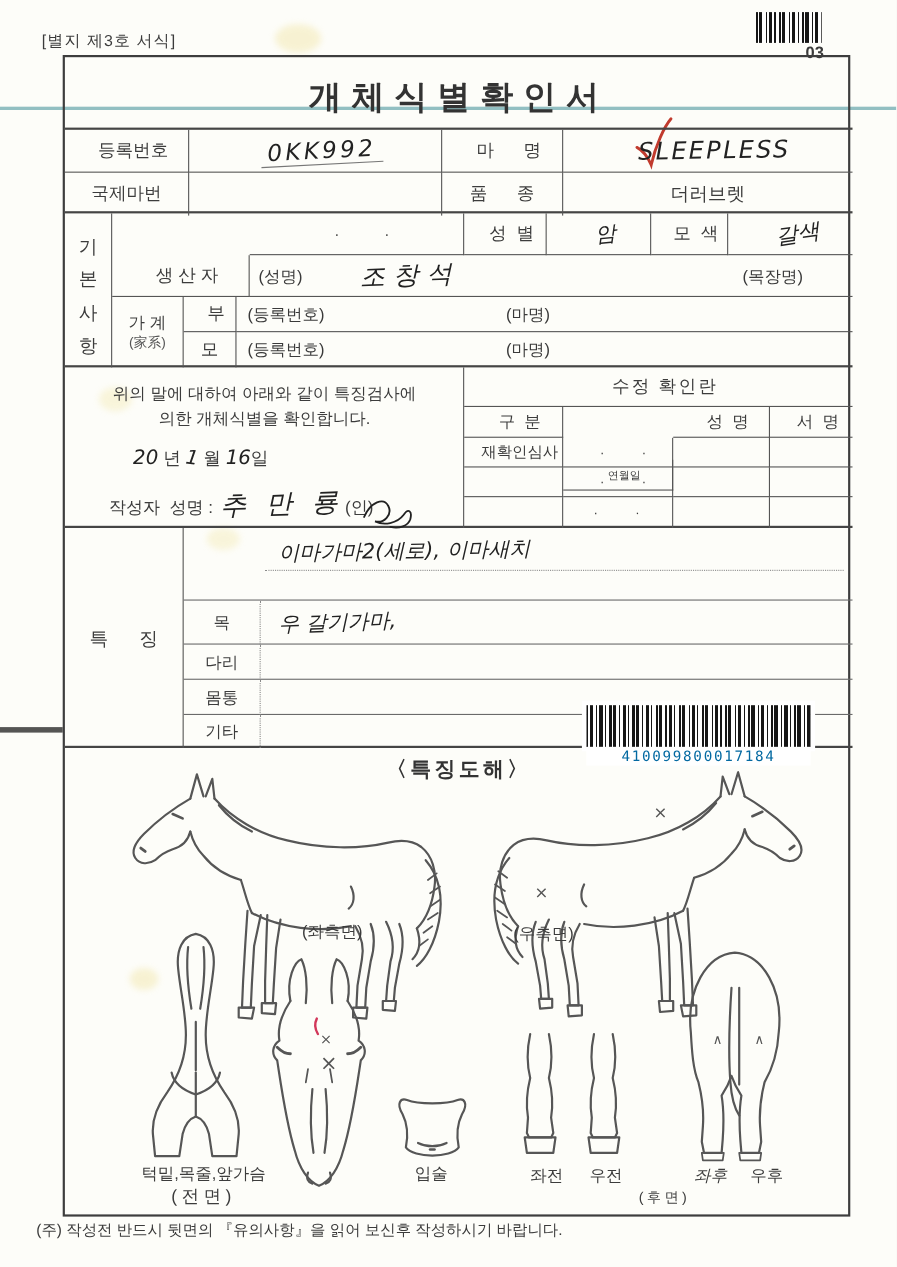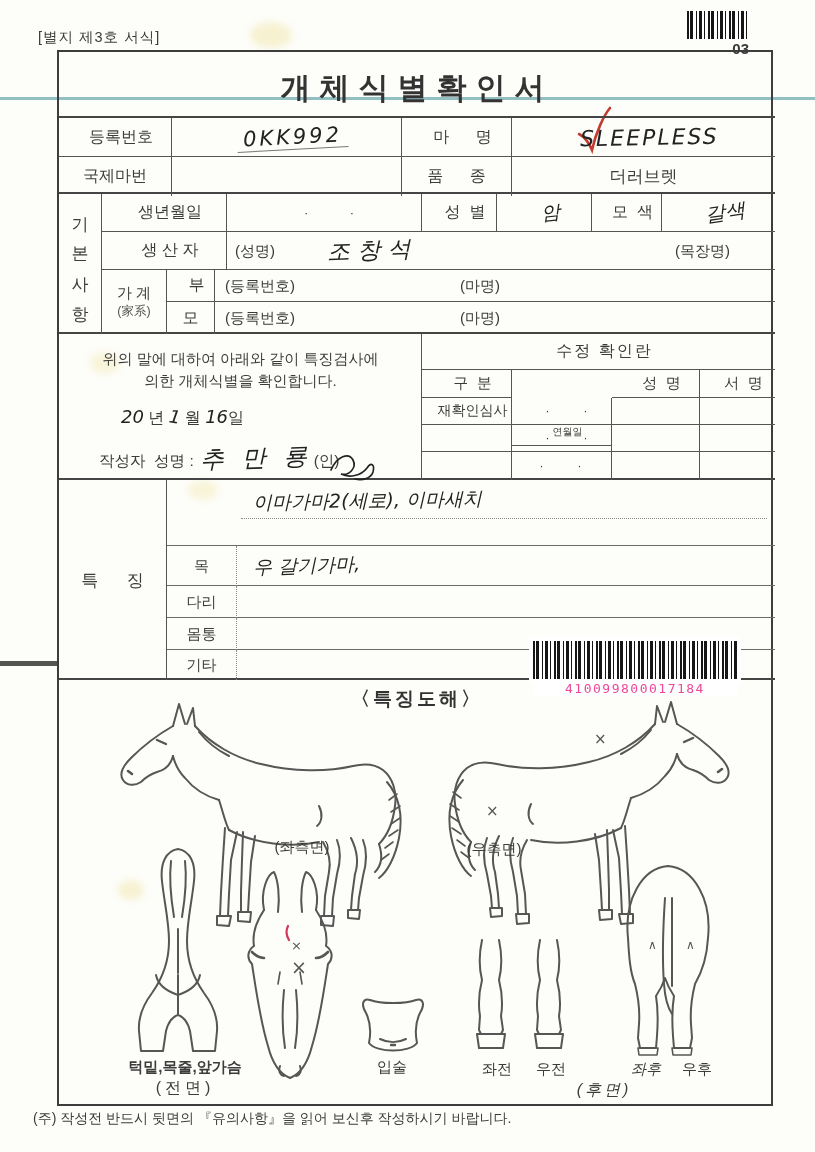--- a/index.html
+++ b/index.html
@@ -67,21 +67,20 @@
       <div class="abs cell br" style="left:113px;top:39px;width:230px;height:39px;"></div>
       <div class="abs cell br pre" style="left:343px;top:39px;width:110px;height:39px;">품      종</div>
       <div class="abs cell" style="left:453px;top:39px;width:263px;height:39px;font-size:17px;">더러브렛</div>
     </div>
 
     <div class="abs" style="left:0;top:142px;width:716px;height:140px;border-bottom:2px solid #454545;box-sizing:border-box;">
       <div class="abs cell br" style="left:0;top:0;width:43px;height:140px;">
         <span style="writing-mode:vertical-rl;text-orientation:upright;letter-spacing:13px;font-size:17px;">기본사항</span>
       </div>
 
-      <div class="abs cell br bb" style="left:43px;top:0;width:125px;height:38px;">생년월일</div>
       <div class="abs cell br bb dots" style="left:168px;top:0;width:195px;height:38px;font-size:13px;">·       ·</div>
       <div class="abs cell br bb pre" style="left:363px;top:0;width:75px;height:38px;">성  별</div>
       <div class="abs cell br bb" style="left:438px;top:0;width:95px;height:38px;">
         <span class="hand" style="font-size:19px;transform:rotate(-6deg);">암</span>
       </div>
       <div class="abs cell br bb pre" style="left:533px;top:0;width:70px;height:38px;">모  색</div>
       <div class="abs cell bb" style="left:603px;top:0;width:113px;height:38px;">
         <span class="hand" style="font-size:20px;transform:rotate(-8deg);">갈색</span>
       </div>
 
@@ -181,21 +180,21 @@
           <div class="abs cell" style="left:0;top:0;width:70px;height:30px;border-right:1px dotted #888;font-size:15px;">기타</div>
           <span class="abs hand" style="left:86px;top:5px;"></span>
         </div>
       </div>
     </div>
 
     <div class="abs" style="left:0;top:634px;width:716px;text-align:center;font-size:19px;font-weight:bold;letter-spacing:3px;color:#333;">〈특징도해〉</div>
   </div>
 
   <div class="abs bc" style="left:533px;top:641px;width:204px;height:38px;background-color:#fff;outline:4px solid #fff;"></div>
-  <div class="abs" style="left:533px;top:681px;width:204px;text-align:center;font-family:'DejaVu Sans Mono',monospace;font-size:13px;letter-spacing:1.5px;color:#ec4899;background:#fff;">410099800017184</div>
+  <div class="abs" style="left:533px;top:681px;width:204px;text-align:center;font-family:'DejaVu Sans Mono',monospace;font-size:13px;letter-spacing:1.5px;color:#0369a1;background:#fff;">410099800017184</div>
 
   <svg width="0" height="0" style="position:absolute;">
     <defs>
       <g id="horseSide" class="lineart">
         <path d="M78,26 L84,4 L90,24"></path>
         <path d="M92,24 L98,8 L100,26"></path>
         <path d="M78,26 C64,34 48,46 36,58 C28,66 24,74 28,80 C32,86 40,86 46,82 C50,78 56,74 62,72 C70,70 76,64 78,56"></path>
         <path d="M78,56 C80,64 84,72 90,78 C98,88 110,96 124,100"></path>
         <path d="M100,26 C116,44 140,58 166,64 C198,72 232,72 258,66 C270,63 280,64 288,70 C298,78 302,92 300,106 C298,122 292,136 284,144"></path>
         <path d="M104,32 C112,42 122,50 134,56"></path>
@@ -293,24 +292,24 @@
       <path d="M16,100 C12,62 30,30 56,28 C82,30 100,62 96,100 C95,118 90,134 83,146 C80,158 78,172 79,186 L80,200 L78,210 L62,210 L61,198 C60,184 60,170 62,158 C58,152 55,146 53,140 C51,146 48,152 44,158 C46,170 46,184 45,198 L44,210 L28,210 L26,200 L27,186 C28,172 26,158 23,146 C18,134 17,118 16,100 Z"></path>
       <path d="M53,60 C51,90 50,120 52,146 C53,160 56,170 60,176"></path>
       <path d="M60,60 C60,92 60,122 60,148"></path>
       <path d="M26,210 L46,210 L45,217 L27,217 Z" stroke-width="1.6"></path>
       <path d="M60,210 L80,210 L79,217 L61,217 Z" stroke-width="1.6"></path>
     </g>
   </svg>
   <span class="abs mark" style="left:648px;top:938px;font-size:12px;">∧</span>
   <span class="abs mark" style="left:686px;top:938px;font-size:12px;">∧</span>
 
-  <div class="abs figlabel" style="left:105px;top:1058px;width:160px;font-weight:bold;">턱밑,목줄,앞가슴</div>
+  <div class="abs figlabel" style="left:105px;top:1058px;width:160px;">턱밑,목줄,앞가슴</div>
   <div class="abs figlabel" style="left:105px;top:1078px;width:160px;font-size:16px;letter-spacing:4px;">(전면)</div>
   <div class="abs figlabel" style="left:362px;top:1058px;width:60px;">입술</div>
   <div class="abs figlabel" style="left:477px;top:1060px;width:40px;">좌전</div>
   <div class="abs figlabel" style="left:531px;top:1060px;width:40px;">우전</div>
   <div class="abs figlabel" style="left:626px;top:1060px;width:40px;font-style:italic;">좌후</div>
   <div class="abs figlabel" style="left:677px;top:1060px;width:40px;">우후</div>
-  <div class="abs figlabel" style="left:564px;top:1080px;width:80px;font-size:16px;letter-spacing:3px;font-style:italic;">(후면)</div>
+  <div class="abs figlabel" style="left:564px;top:1080px;width:80px;font-size:13px;letter-spacing:3px;">(후면)</div>
 
   <div class="abs" style="left:33px;top:1110px;width:760px;font-size:14px;color:#3b3b3b;">(주) 작성전 반드시 뒷면의 『유의사항』을 읽어 보신후 작성하시기 바랍니다.</div>
 
 </div>
 
 </body></html>

